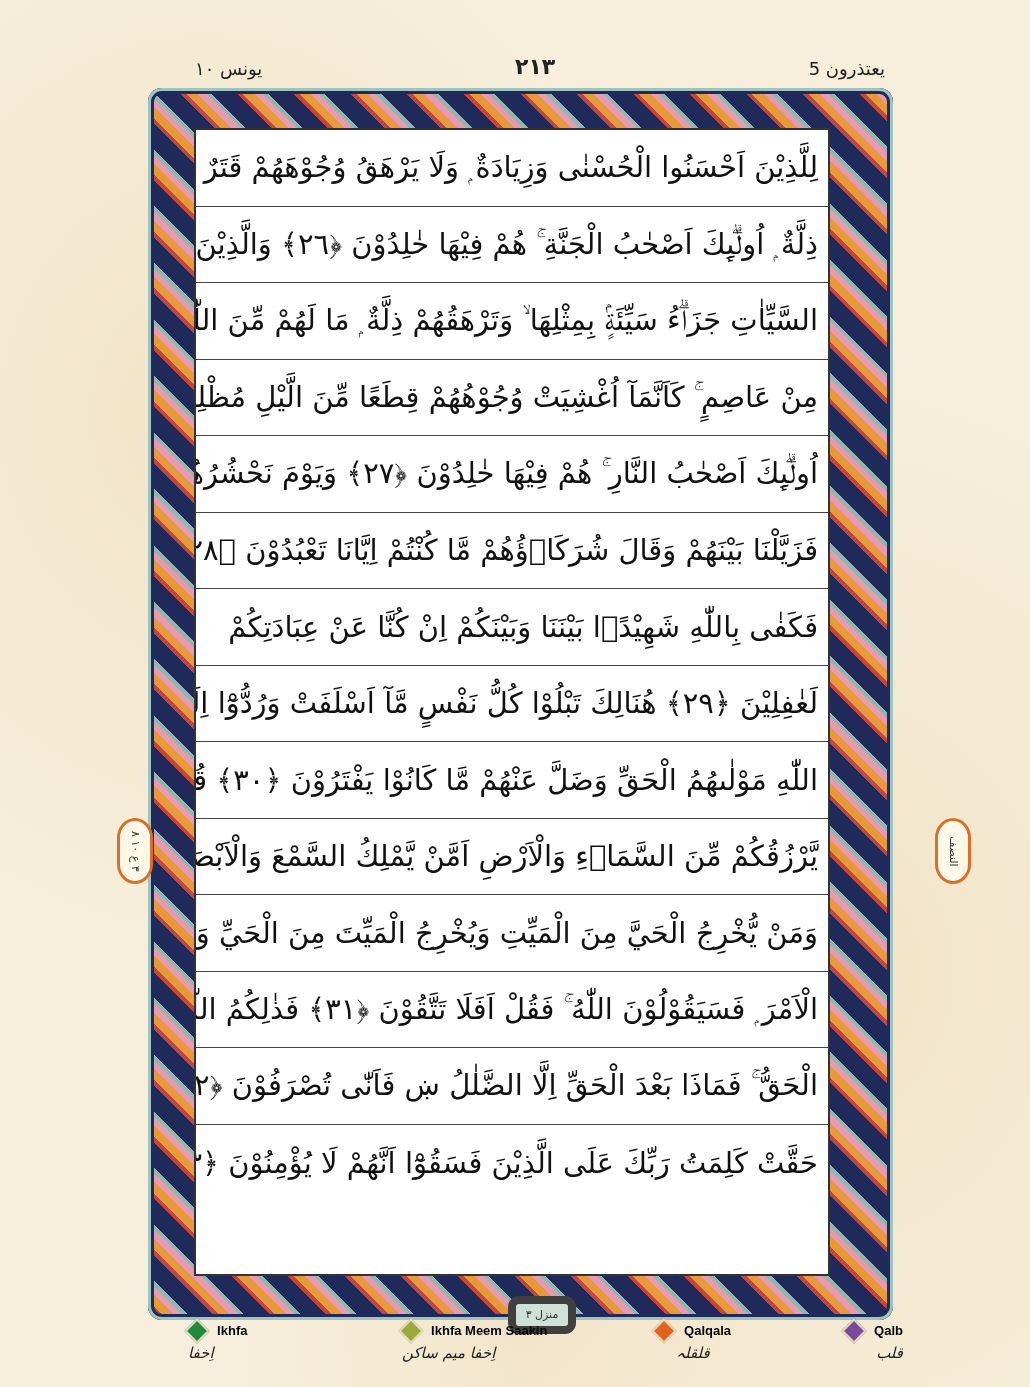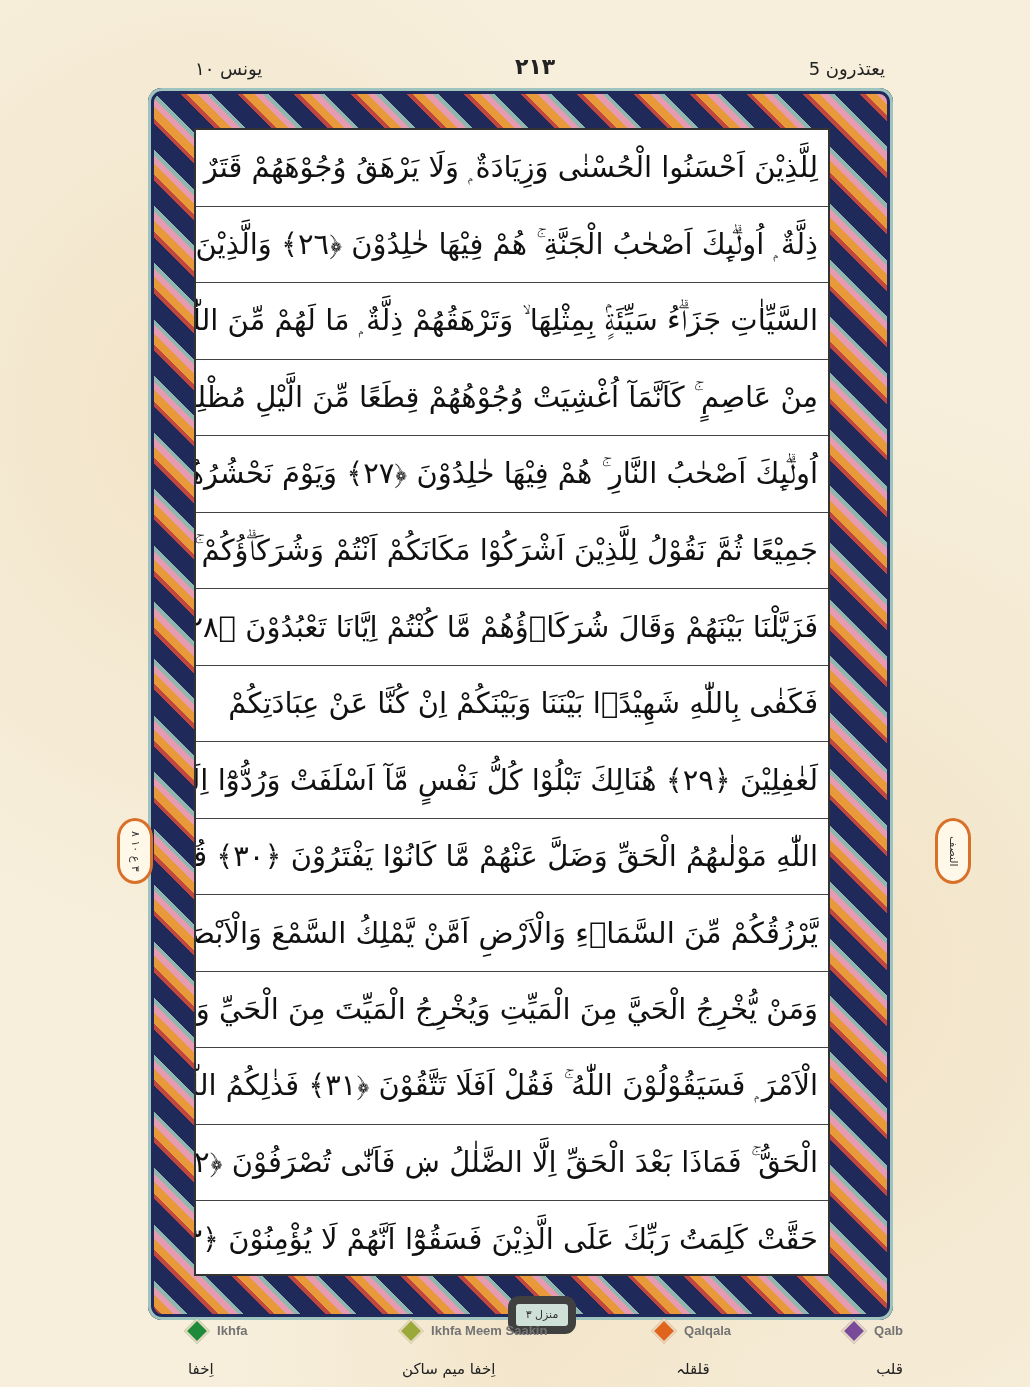--- a/index.html
+++ b/index.html
@@ -57,41 +57,40 @@
   .side-r{left:935px;}
 
   .manzil{
     position:absolute;left:508px;top:1296px;width:52px;height:22px;border-radius:11px;
     background:#cfe0d8;border:8px solid #404040;font-size:11px;text-align:center;line-height:22px;color:#333;
   }
 
   .legend{position:absolute;top:1320px;left:0;width:1030px;height:60px;}
   .lg{position:absolute;top:0;}
   .diamond{display:inline-block;width:14px;height:14px;transform:rotate(45deg);border:2px solid #e6d9c0;vertical-align:middle;margin-right:6px;}
-  .lg-en{font-family:"Liberation Sans",sans-serif;font-size:13px;font-weight:bold;color:#737373;vertical-align:middle;}
-  .lg-ar{display:block;font-size:15px;color:#222;margin-top:20px;text-align:left;}
+  .lg-en{font-family:"Liberation Sans",sans-serif;font-size:13px;font-weight:bold;color:#000000;vertical-align:middle;}
+  .lg-ar{display:block;font-size:15px;color:#222;margin-top:4px;text-align:left;font-style:italic;}
 </style>
 </head>
 <body>
 
 <div class="header">
   <span class="hdr-left">يونس ١٠</span>
   <span class="hdr-center">٢١٣</span>
   <span class="hdr-right">يعتذرون 5</span>
 </div>
 
 <div class="frame"></div>
 
 <div class="textbox">
   <div class="line">لِلَّذِيْنَ اَحْسَنُوا الْحُسْنٰى وَزِيَادَةٌ ۭ وَلَا يَرْهَقُ وُجُوْهَهُمْ قَتَرٌ وَّلَا</div>
   <div class="line">ذِلَّةٌ ۭ اُولٰۗىِٕكَ اَصْحٰبُ الْجَنَّةِ ۚ هُمْ فِيْهَا خٰلِدُوْنَ ﴿٢٦﴾ وَالَّذِيْنَ كَسَبُوا</div>
   <div class="line">السَّيِّاٰتِ جَزَاۗءُ سَيِّئَةٍۢ بِمِثْلِهَا ۙ وَتَرْهَقُهُمْ ذِلَّةٌ ۭ مَا لَهُمْ مِّنَ اللّٰهِ</div>
   <div class="line">مِنْ عَاصِمٍ ۚ كَاَنَّمَآ اُغْشِيَتْ وُجُوْهُهُمْ قِطَعًا مِّنَ الَّيْلِ مُظْلِمًا ۭ</div>
   <div class="line">اُولٰۗىِٕكَ اَصْحٰبُ النَّارِ ۚ هُمْ فِيْهَا خٰلِدُوْنَ ﴿٢٧﴾ وَيَوْمَ نَحْشُرُهُمْ</div>
-  <div class="line">جَمِيْعًا ثُمَّ نَقُوْلُ لِلَّذِيْنَ اَشْرَكُوْا مَكَانَكُمْ اَنْتُمْ وَشُرَكَاۗؤُكُمْ ۚ</div>
   <div class="line">فَزَيَّلْنَا بَيْنَهُمْ وَقَالَ شُرَكَاۗؤُهُمْ مَّا كُنْتُمْ اِيَّانَا تَعْبُدُوْنَ ﴿٢٨﴾</div>
   <div class="line">فَكَفٰى بِاللّٰهِ شَهِيْدًۢا بَيْنَنَا وَبَيْنَكُمْ اِنْ كُنَّا عَنْ عِبَادَتِكُمْ</div>
   <div class="line">لَغٰفِلِيْنَ ﴿٢٩﴾ هُنَالِكَ تَبْلُوْا كُلُّ نَفْسٍ مَّآ اَسْلَفَتْ وَرُدُّوْٓا اِلَى</div>
   <div class="line">اللّٰهِ مَوْلٰىهُمُ الْحَقِّ وَضَلَّ عَنْهُمْ مَّا كَانُوْا يَفْتَرُوْنَ ﴿٣٠﴾ قُلْ مَنْ</div>
   <div class="line">يَّرْزُقُكُمْ مِّنَ السَّمَاۗءِ وَالْاَرْضِ اَمَّنْ يَّمْلِكُ السَّمْعَ وَالْاَبْصَارَ</div>
   <div class="line">وَمَنْ يُّخْرِجُ الْحَيَّ مِنَ الْمَيِّتِ وَيُخْرِجُ الْمَيِّتَ مِنَ الْحَيِّ وَمَنْ يُّدَبِّرُ</div>
   <div class="line">الْاَمْرَ ۭ فَسَيَقُوْلُوْنَ اللّٰهُ ۚ فَقُلْ اَفَلَا تَتَّقُوْنَ ﴿٣١﴾ فَذٰلِكُمُ اللّٰهُ رَبُّكُمُ</div>
   <div class="line">الْحَقُّ ۚ فَمَاذَا بَعْدَ الْحَقِّ اِلَّا الضَّلٰلُ ښ فَاَنّٰى تُصْرَفُوْنَ ﴿٣٢﴾ كَذٰلِكَ</div>
   <div class="line">حَقَّتْ كَلِمَتُ رَبِّكَ عَلَى الَّذِيْنَ فَسَقُوْٓا اَنَّهُمْ لَا يُؤْمِنُوْنَ ﴿٣٣﴾</div>
 </div>

